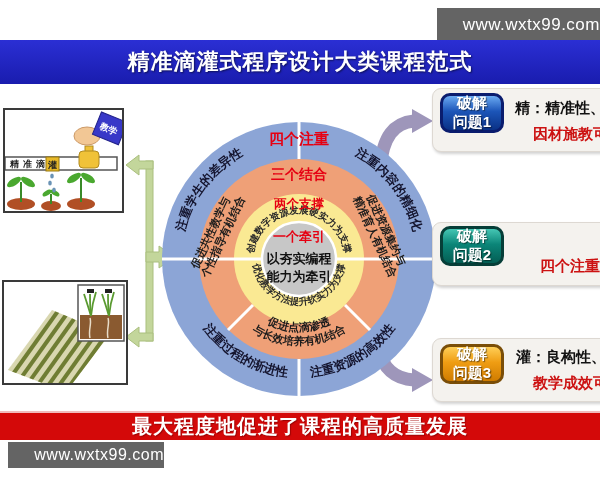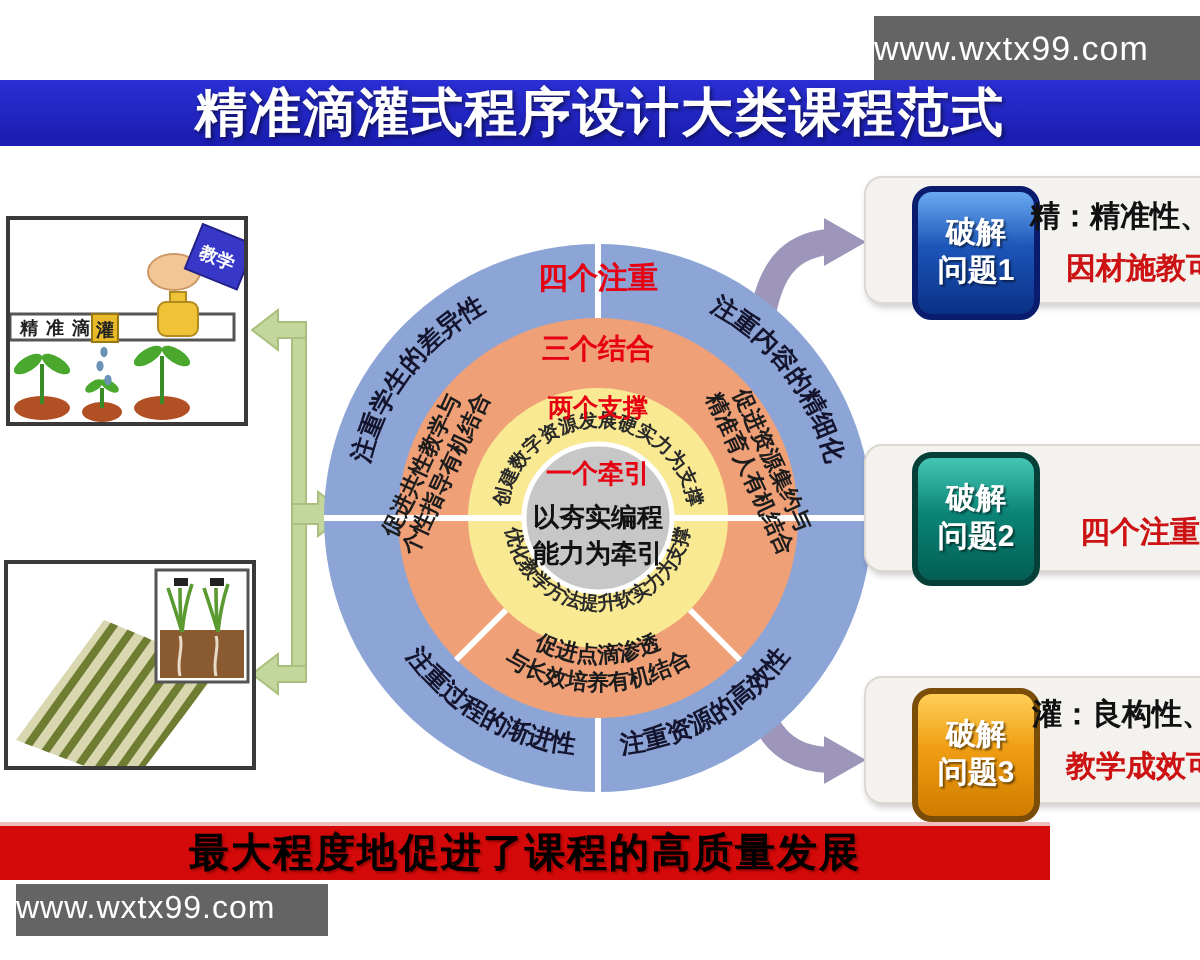--- a/index.html
+++ b/index.html
@@ -2,54 +2,54 @@
 <html><head>
 <meta charset="utf-8">
 <style>
   html,body{margin:0;padding:0;background:#e9e9e9;}
   #stage{
     position:relative;width:600px;height:480px;background:#ffffff;
     overflow:hidden;font-family:"Liberation Sans",sans-serif;
   }
   
   .wm{position:absolute;background:#646464;color:#fff;font-size:17px;
-      display:flex;align-items:center;justify-content:flex-start;letter-spacing:.5px;}
+      display:flex;align-items:center;justify-content:flex-end;letter-spacing:.5px;}
   #wm-top{left:437px;top:8px;width:163px;height:33px;}
   #wm-bottom{left:8px;top:442px;width:156px;height:26px;font-size:16px;}
   
   #title-banner{
-    position:absolute;left:0;top:40px;width:600px;height:33px;
+    position:absolute;left:0;top:40px;width:600px;height:44px;
     background:linear-gradient(180deg,#2b2fd4,#191cae);
-    color:#fff;font-size:26px;font-weight:bold;letter-spacing:1px;
+    color:#fff;font-size:22px;font-weight:bold;letter-spacing:1px;
     display:flex;align-items:center;justify-content:center;
     text-shadow:1px 1px 2px rgba(0,0,0,.55);
   }
   #footer-banner{
-    position:absolute;left:0;top:411px;width:525px;height:29px;
+    position:absolute;left:0;top:411px;width:600px;height:29px;
     background:#d40909;border-top:2px solid #f0bcbc;box-sizing:border-box;
-    color:#000000;font-size:20px;font-weight:bold;letter-spacing:1px;
+    color:#ffffff;font-size:20px;font-weight:bold;letter-spacing:1px;
     display:flex;align-items:center;justify-content:center;
     text-shadow:1px 1px 1px rgba(120,0,0,.6);
   }
   
   .card{position:absolute;background:#fff;border:2px solid #3a3a3a;box-sizing:border-box;}
   #card-drip{left:3px;top:108px;width:121px;height:105px;}
   #card-field{left:2px;top:280px;width:126px;height:105px;}
   
   #arrows{position:absolute;left:0;top:0;pointer-events:none;}
   
   #circle-diagram{position:absolute;left:153px;top:113px;}
   svg text{font-family:"Liberation Sans",sans-serif;}
   
   .panel{position:absolute;left:432px;width:250px;height:62px;background:#f4f2ee;
          border:1px solid #ddd8d2;border-radius:9px;box-shadow:1px 2px 3px rgba(0,0,0,.18);}
-  .solve-btn{position:absolute;left:440px;width:64px;height:67px;border-radius:10px;
+  .solve-btn{position:absolute;left:440px;width:64px;height:40px;border-radius:10px;
          color:#fff;font-weight:bold;font-size:15px;line-height:1.25;
          display:flex;flex-direction:column;align-items:center;justify-content:center;
-         text-shadow:1px 1px 1px rgba(0,0,0,.5);box-sizing:border-box;cursor:pointer;margin-left:16px;}
+         text-shadow:1px 1px 1px rgba(0,0,0,.5);box-sizing:border-box;cursor:pointer;}
   #btn-1{top:93px;background:linear-gradient(180deg,#6aaaf2 0%,#1c55b8 45%,#0a3186 100%);border:3px solid #0a1c6e;}
   #btn-2{top:226px;background:linear-gradient(180deg,#45c6b4 0%,#0b8578 45%,#045e54 100%);border:3px solid #063e38;}
   #btn-3{top:344px;background:linear-gradient(180deg,#ffcf57 0%,#ef9d13 45%,#d07c00 100%);border:3px solid #7a4e08;}
   .sol-black{position:absolute;font-size:15px;font-weight:bold;color:#111;white-space:nowrap;}
   .sol-red{position:absolute;font-size:15px;font-weight:bold;color:#cc1212;white-space:nowrap;}
 </style>
 </head>
 <body>
 
 <div id="stage">

